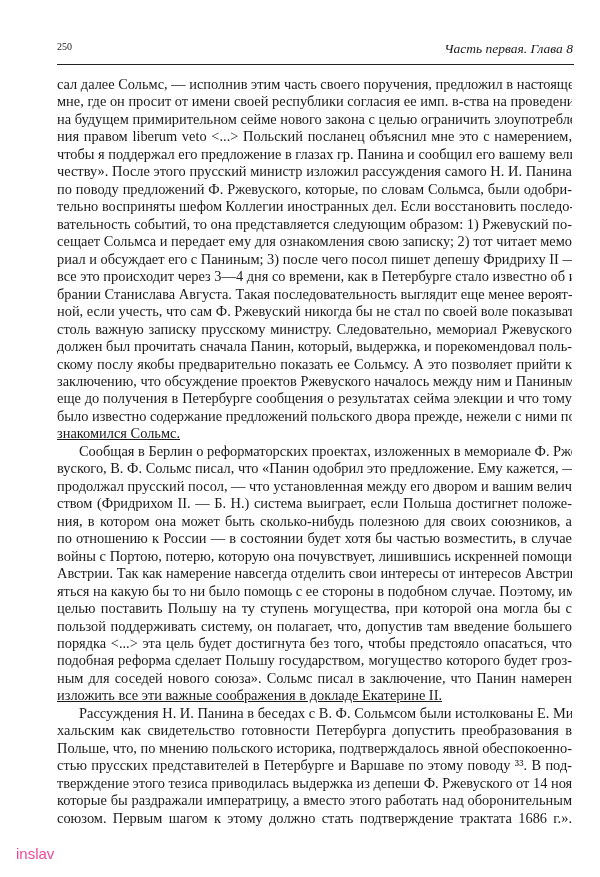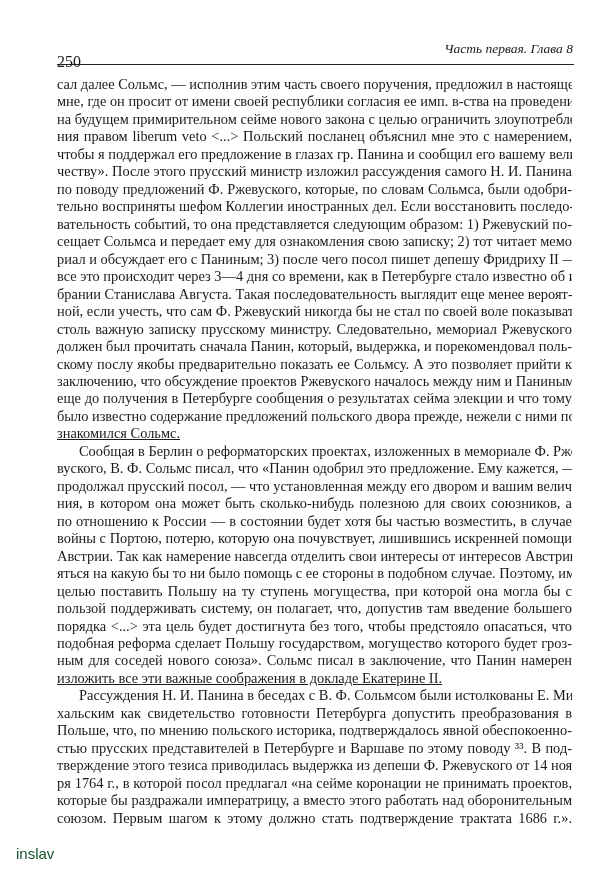--- a/index.html
+++ b/index.html
@@ -1,25 +1,25 @@
 <!DOCTYPE html>
 <html><head>
 <meta charset="utf-8">
 <style>
   html, body { margin: 0; padding: 0; background: #ffffff; }
   body { width: 600px; height: 877px; position: relative; overflow: hidden; font-family: "Liberation Serif", "DejaVu Serif", serif; color: #1a1a1a; }
   .page-header { position: absolute; left: 57px; top: 41px; width: 516px; height: 20px; }
-  .page-number { position: absolute; left: 0; top: 12px; font-size: 16px; }
+  .page-number { position: absolute; left: 0; top: 0; font-size: 10px; }
   .running-title { position: absolute; left: 0; right: 0; top: 0; text-align: right; font-style: italic; font-size: 13.5px; }
   .header-rule { position: absolute; left: 57px; top: 64px; width: 517px; height: 0; border-top: 1.3px solid #222; }
   .body-text { position: absolute; left: 57px; top: 76px; width: 515px; }
   .line { display: block; height: 17.47px; line-height: 17.47px; font-size: 14.4px; white-space: nowrap; text-align: justify; text-align-last: justify; overflow: hidden; }
   .line.last { text-align-last: left; text-decoration: underline; }
   .line.indent { padding-left: 22px; }
-  .watermark { position: absolute; left: 16px; top: 845px; font-family: "Liberation Sans", "DejaVu Sans", sans-serif; font-size: 15px; color: #14532d; }
+  .watermark { position: absolute; left: 16px; top: 845px; font-family: "Liberation Sans", "DejaVu Sans", sans-serif; font-size: 15px; color: #ec4899; }
 </style>
 </head>
 <body>
 
 <div class="page-header">
   <span class="page-number">250</span>
   <span class="running-title">Часть первая. Глава 8</span>
 </div>
 <div class="header-rule"></div>
 
@@ -41,34 +41,34 @@
     <span class="line">столь важную записку прусскому министру. Следовательно, мемориал Ржевуского</span>
     <span class="line">должен был прочитать сначала Панин, который, выдержка, и порекомендовал поль-</span>
     <span class="line">скому послу якобы предварительно показать ее Сольмсу. А это позволяет прийти к</span>
     <span class="line">заключению, что обсуждение проектов Ржевуского началось между ним и Паниным</span>
     <span class="line">еще до получения в Петербурге сообщения о результатах сейма элекции и что тому</span>
     <span class="line">было известно содержание предложений польского двора прежде, нежели с ними по-</span>
     <span class="line last">знакомился Сольмс.</span>
     <span class="line indent">Сообщая в Берлин о реформаторских проектах, изложенных в мемориале Ф. Рже-</span>
     <span class="line">вуского, В. Ф. Сольмс писал, что «Панин одобрил это предложение. Ему кажется, —</span>
     <span class="line">продолжал прусский посол, — что установленная между его двором и вашим величе-</span>
+    <span class="line">ством (Фридрихом II. — Б. Н.) система выиграет, если Польша достигнет положе-</span>
     <span class="line">ния, в котором она может быть сколько-нибудь полезною для своих союзников, а</span>
     <span class="line">по отношению к России — в состоянии будет хотя бы частью возместить, в случае</span>
     <span class="line">войны с Портою, потерю, которую она почувствует, лишившись искренней помощи</span>
     <span class="line">Австрии. Так как намерение навсегда отделить свои интересы от интересов Австрии</span>
     <span class="line">яться на какую бы то ни было помощь с ее стороны в подобном случае. Поэтому, имея</span>
     <span class="line">целью поставить Польшу на ту ступень могущества, при которой она могла бы с</span>
     <span class="line">пользой поддерживать систему, он полагает, что, допустив там введение большего</span>
     <span class="line">порядка &lt;...&gt; эта цель будет достигнута без того, чтобы предстояло опасаться, что</span>
     <span class="line">подобная реформа сделает Польшу государством, могущество которого будет гроз-</span>
     <span class="line">ным для соседей нового союза». Сольмс писал в заключение, что Панин намерен</span>
     <span class="line last">изложить все эти важные соображения в докладе Екатерине II.</span>
     <span class="line indent">Рассуждения Н. И. Панина в беседах с В. Ф. Сольмсом были истолкованы Е. Ми-</span>
     <span class="line">хальским как свидетельство готовности Петербурга допустить преобразования в</span>
     <span class="line">Польше, что, по мнению польского историка, подтверждалось явной обеспокоенно-</span>
     <span class="line">стью прусских представителей в Петербурге и Варшаве по этому поводу ³³. В под-</span>
     <span class="line">тверждение этого тезиса приводилась выдержка из депеши Ф. Ржевуского от 14 нояб-</span>
-    <span class="line">ря 1764 г., в которой посол предлагал «на сейме коронации не принимать проектов,</span>
     <span class="line">которые бы раздражали императрицу, а вместо этого работать над оборонительным</span>
     <span class="line">союзом. Первым шагом к этому должно стать подтверждение трактата 1686 г.».</span>
   </div>
 
 <div class="watermark">inslav</div>
 
 </body></html>

